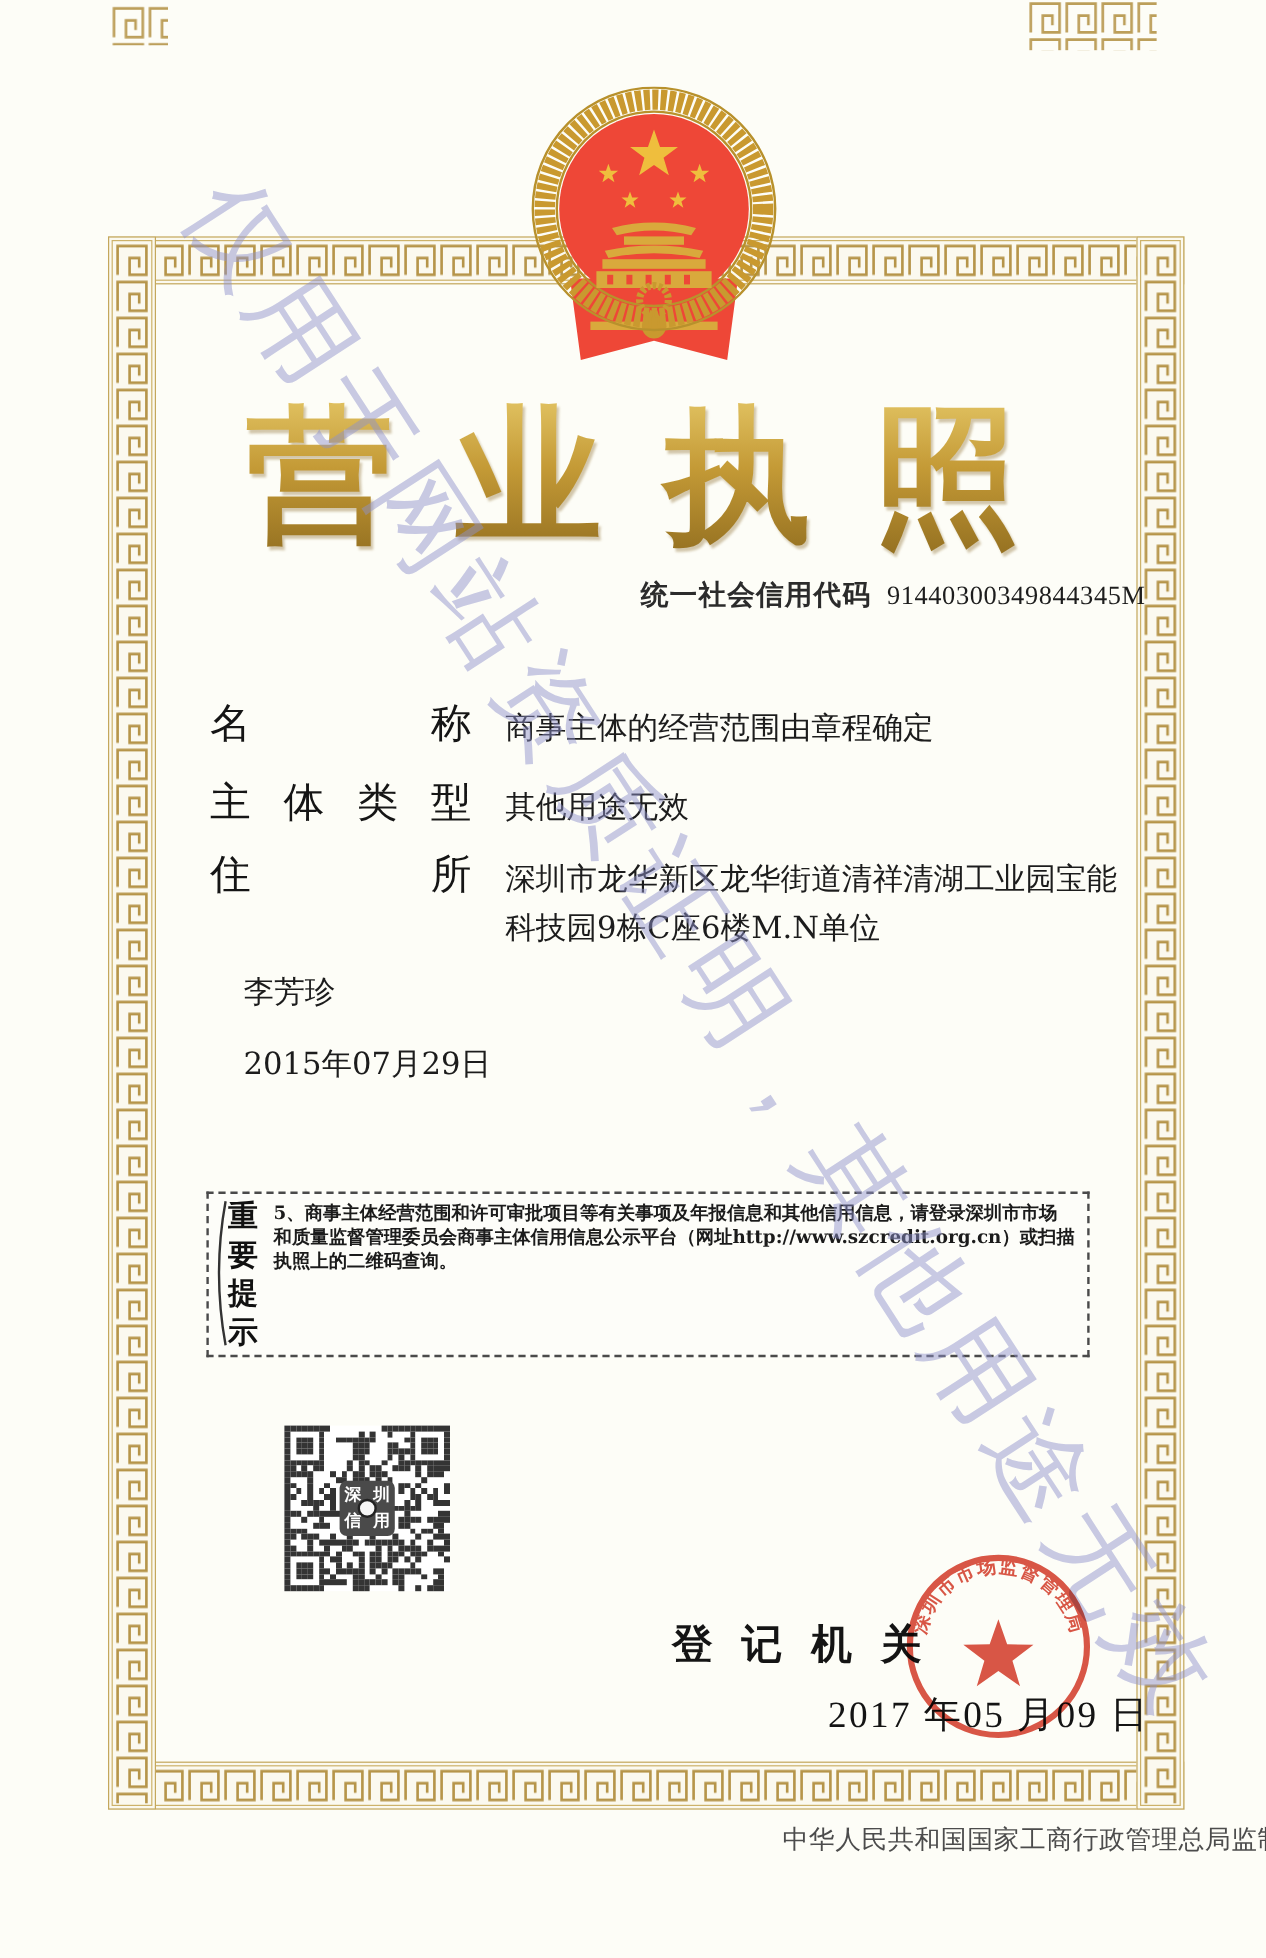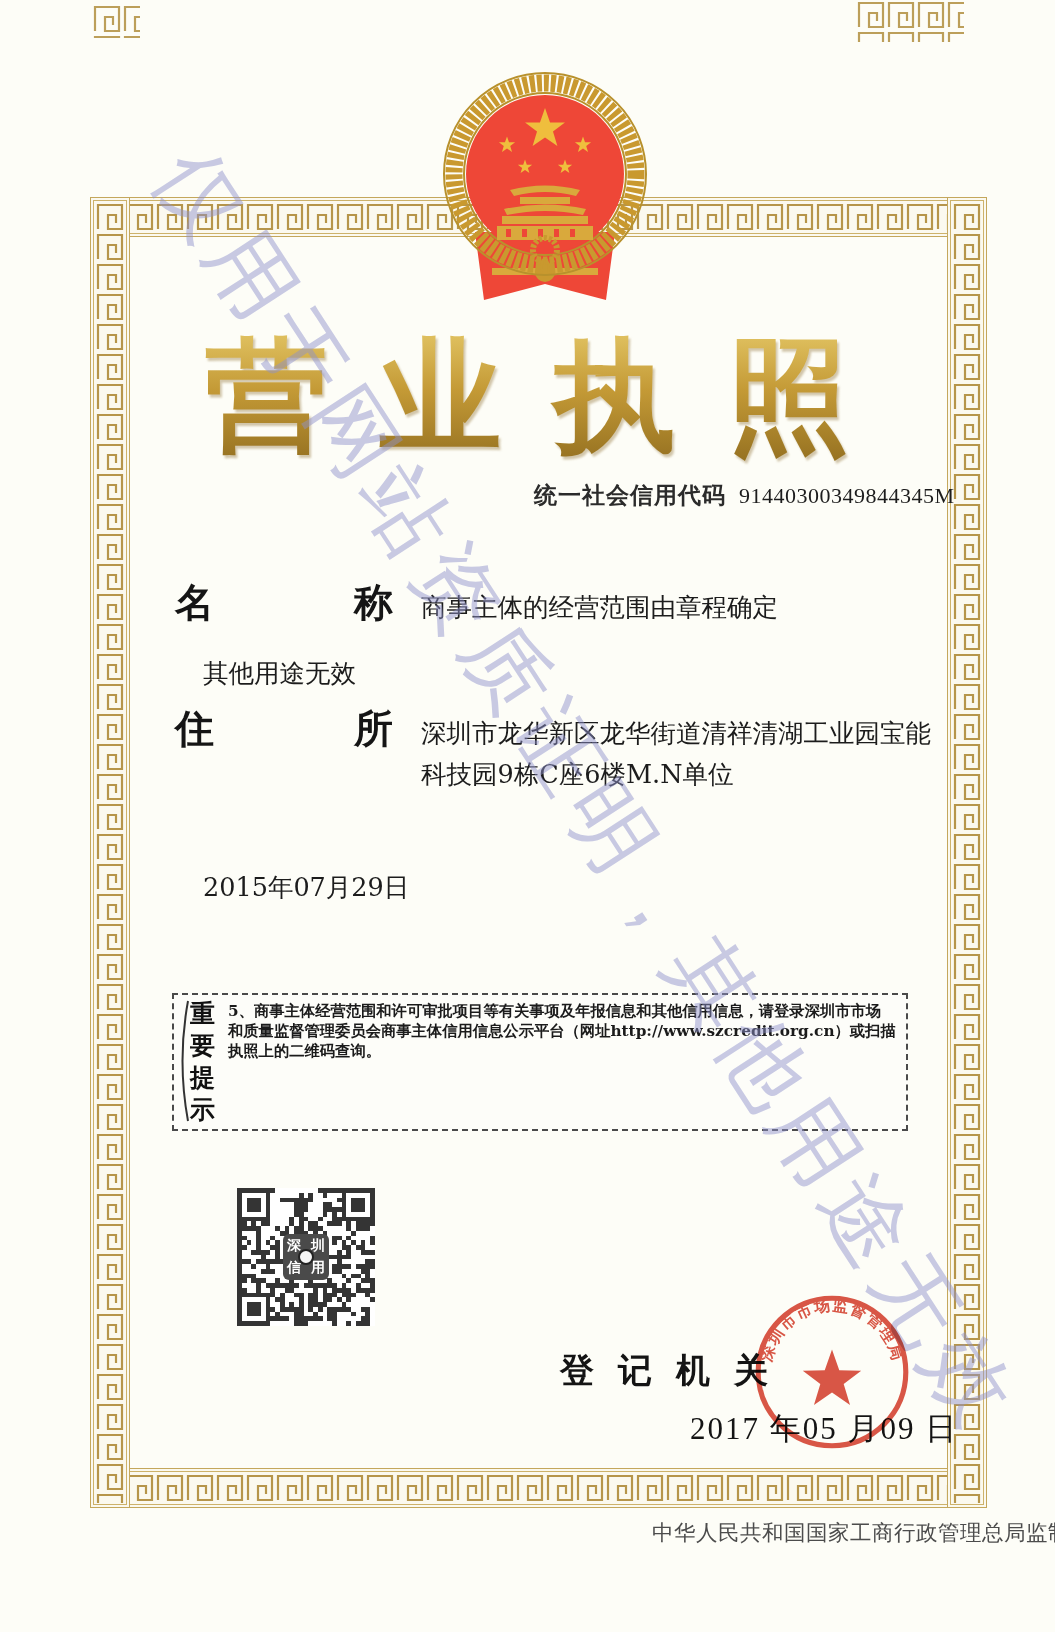--- a/index.html
+++ b/index.html
@@ -29,21 +29,21 @@
          filter:drop-shadow(2px 3px 1px rgba(130,95,25,.35));
          font-family:"DejaVu Serif","Liberation Serif",serif;}
 
   
   #credit-row{left:534px;top:480px;z-index:2;white-space:nowrap;}
   #credit-label{font-weight:bold;font-size:23px;color:#2b2b2b;letter-spacing:1px;}
   #credit-value{font-family:"Liberation Serif","DejaVu Serif",serif;font-size:22px;color:#1d1d1d;letter-spacing:.5px;margin-left:8px;}
 
   
   .field-row{position:absolute;left:175px;display:flex;align-items:flex-start;z-index:2;}
-  .field-label{width:218px;font-size:39px;font-weight:bold;color:#151515;
+  .field-label{width:218px;font-size:34px;font-weight:normal;color:#151515;
                text-align:justify;text-align-last:justify;line-height:34px;flex:none;}
   .field-value{margin-left:28px;width:514px;font-size:25.5px;color:#1c1c1c;line-height:41px;
                font-family:"DejaVu Serif","Liberation Serif",serif;padding-top:1px;}
   #row-name{top:586px;}
   #row-type{top:652px;}
   #row-address{top:712px;}
   #row-legal{top:806px;}
   #row-date{top:866px;}
 
   
@@ -180,27 +180,29 @@
 <div class="abs" id="credit-row">
   <span id="credit-label">统一社会信用代码</span>
   <span id="credit-value">91440300349844345M</span>
 </div>
 
 <div class="field-row" id="row-name">
   <div class="field-label">名称</div>
   <div class="field-value">商事主体的经营范围由章程确定</div>
 </div>
 <div class="field-row" id="row-type">
+  <div class="field-label">主体类型</div>
   <div class="field-value">其他用途无效</div>
 </div>
 <div class="field-row" id="row-address">
   <div class="field-label">住所</div>
   <div class="field-value">深圳市龙华新区龙华街道清祥清湖工业园宝能科技园9栋C座6楼M.N单位</div>
 </div>
 <div class="field-row" id="row-legal">
+  <div class="field-value">李芳珍</div>
 </div>
 <div class="field-row" id="row-date">
   <div class="field-value">2015年07月29日</div>
 </div>
 
 <div class="abs" id="notice">
   <div id="notice-left">
     <svg id="notice-brace" viewBox="0 0 14 124">
       <path d="M12,2 Q1,62 12,122" fill="none" stroke="#333" stroke-width="2"></path>
     </svg>

